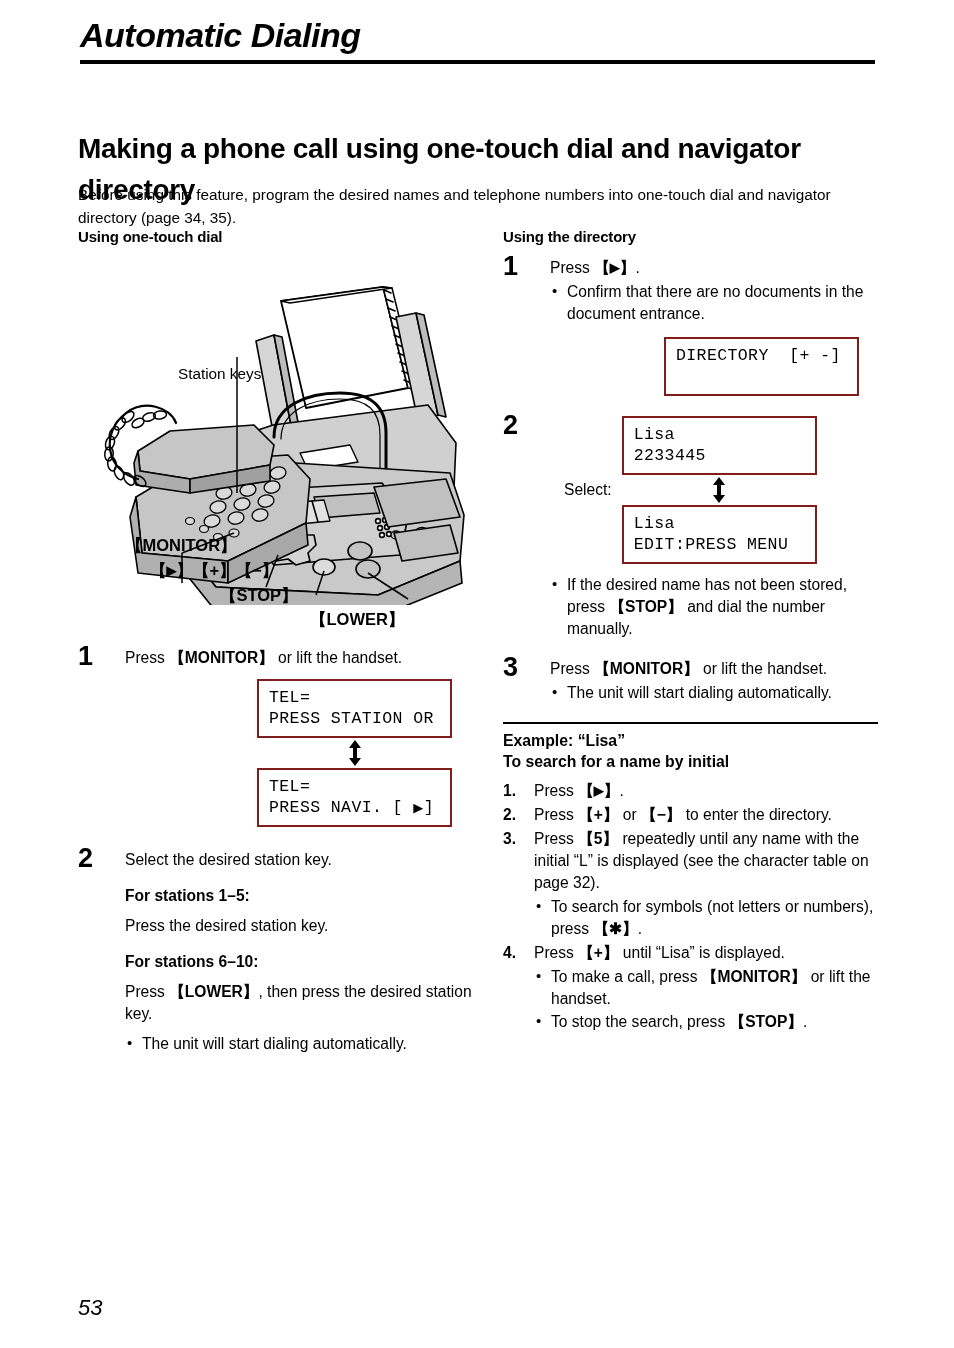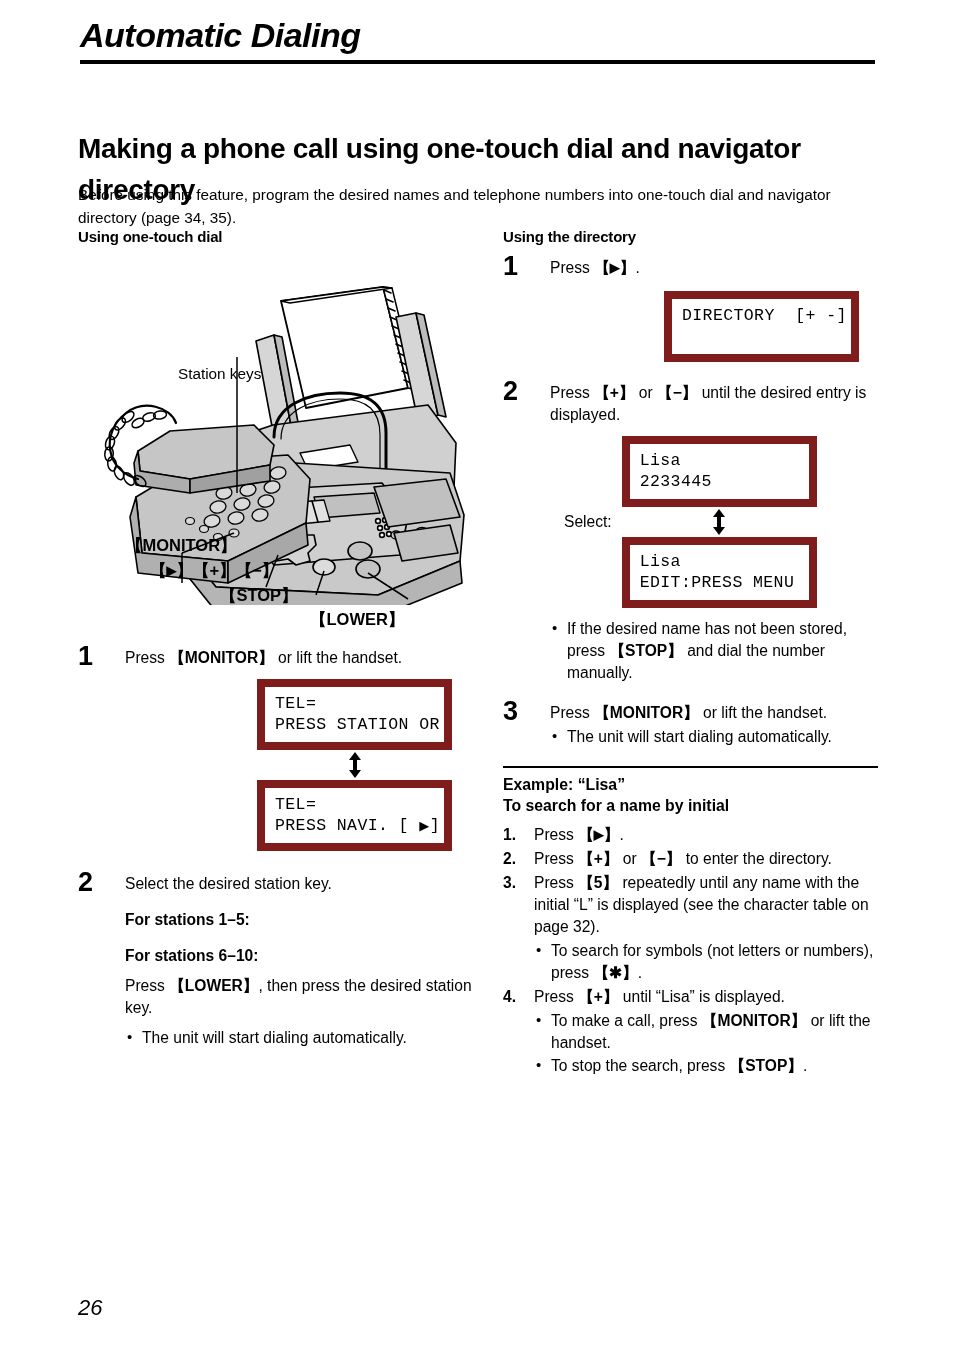--- a/index.html
+++ b/index.html
@@ -77,21 +77,21 @@
     position: relative; padding-left: 17px;
     font-size: 15.6px; line-height: 22px; margin-top: 1px;
   }
   ul.bul li:before {
     content: "\2022"; position: absolute; left: 2px; top: -1px;
     font-size: 15px;
   }
 
   
   .lcd {
-    border: 8px solid #7f1d1d;
+    border: 2px solid #7f1d1d;
     font-family: "Liberation Mono", "DejaVu Sans Mono", monospace;
     font-size: 16.5px;
     line-height: 21px;
     padding: 6px 10px 7px 10px;
     background: #fff;
     letter-spacing: 0.4px;
     white-space: pre;
   }
   .updown {
     text-align: center;
@@ -315,47 +315,50 @@
         <div class="lcd"><span>TEL=</span>
 <span>PRESS NAVI. [ <span style="font-family:'Liberation Sans',sans-serif;font-size:13px;">▶</span>]</span></div>
       </div>
     </div>
 
     <div class="step" style="margin-top:22px;">
       <div class="step-num">2</div>
       <div class="step-body">Select the desired station key.</div>
 
       <div class="step-body" style="font-weight:bold; margin-top:14px;">For stations 1–5:</div>
+      <div class="step-body" style="margin-top:8px;">Press the desired station key.</div>
 
       <div class="step-body" style="font-weight:bold; margin-top:14px;">For stations 6–10:</div>
       <div class="step-body" style="margin-top:8px;"><span>Press </span><span class="key">【LOWER】</span><span>, then press the desired station key.</span></div>
 
       <ul class="bul" style="margin-top:8px;">
         <li>The unit will start dialing automatically.</li>
       </ul>
     </div>
 
   </div>
 
   <div class="col-right">
 
     <h2 class="sub-heading">Using the directory</h2>
 
     <div class="step" style="margin-top:12px;">
       <div class="step-num">1</div>
       <div class="step-body"><span>Press </span><span class="key">【<span class="arrowglyph">▶</span>】</span><span>.</span></div>
+      <ul class="bul">
+        <li>Confirm that there are no documents in the document entrance.</li>
+      </ul>
       <div style="margin-top:12px; margin-left:114px; width:195px;">
         <div class="lcd"><span>DIRECTORY  [+ -]</span>
 <span> </span></div>
       </div>
     </div>
 
     <div class="step" style="margin-top:20px;">
       <div class="step-num">2</div>
-      <div class="step-body"><span>Press </span><span class="key">【+】</span><span> or </span><span class="key">【−】</span><span> until the desired entry is displayed.</span></div>
 
       <div class="lcd-row" style="margin-top:10px; margin-left:14px;">
         <div class="lcd-label">Select:</div>
         <div style="width:195px;">
           <div class="lcd"><span>Lisa</span>
 <span>2233445</span></div>
 
           <div class="updown">
             <svg width="16" height="26" viewBox="0 0 16 26">
               <path d="M8 0 L14 8 L10 8 L10 18 L14 18 L8 26 L2 18 L6 18 L6 8 L2 8 Z" fill="#000"></path>
@@ -407,15 +410,15 @@
         <ul class="bul">
           <li><span>To make a call, press </span><span class="key">【MONITOR】</span><span> or lift the handset.</span></li>
           <li><span>To stop the search, press </span><span class="key">【STOP】</span><span>.</span></li>
         </ul>
       </li>
 
     </ol>
 
   </div>
 
-  <div class="pagenum">26</div>
+  <div class="pagenum">53</div>
 
 </div>
 
 </body></html>

